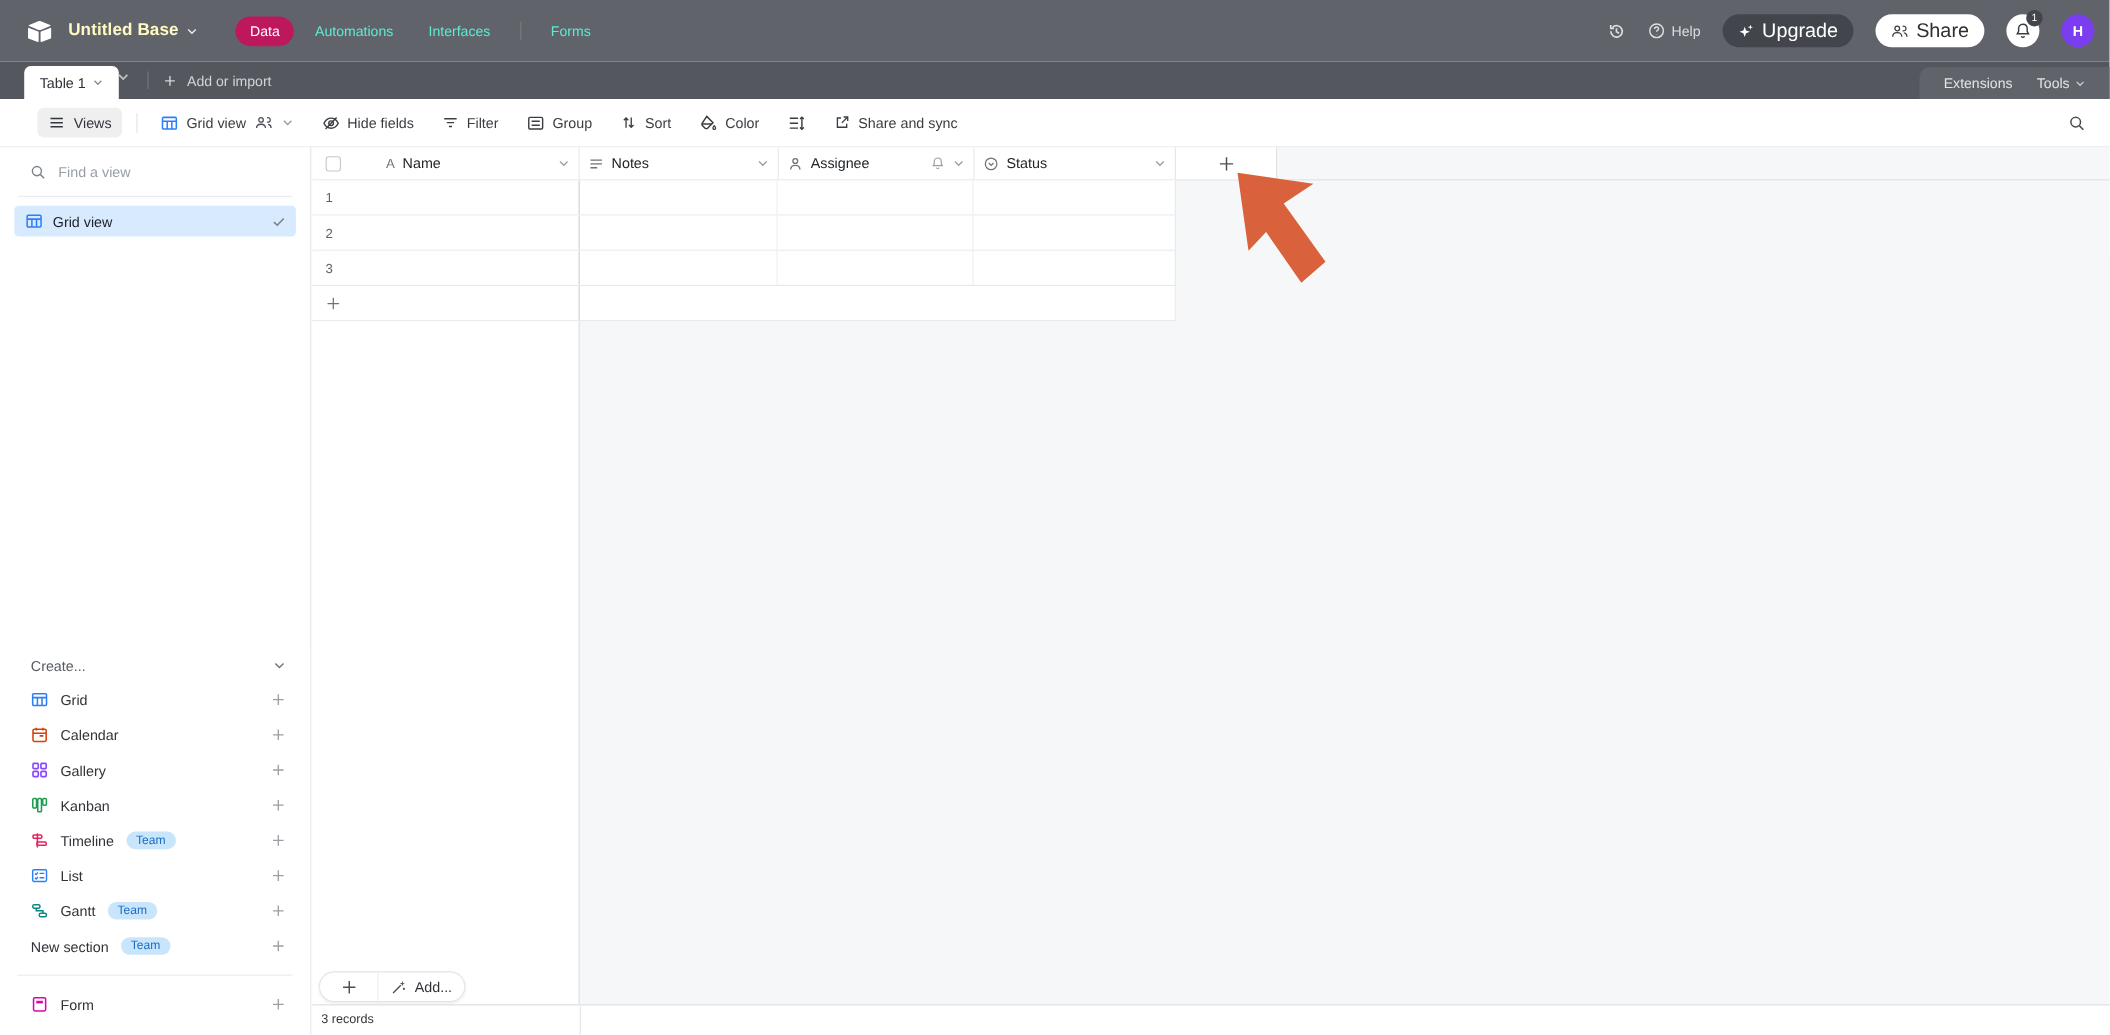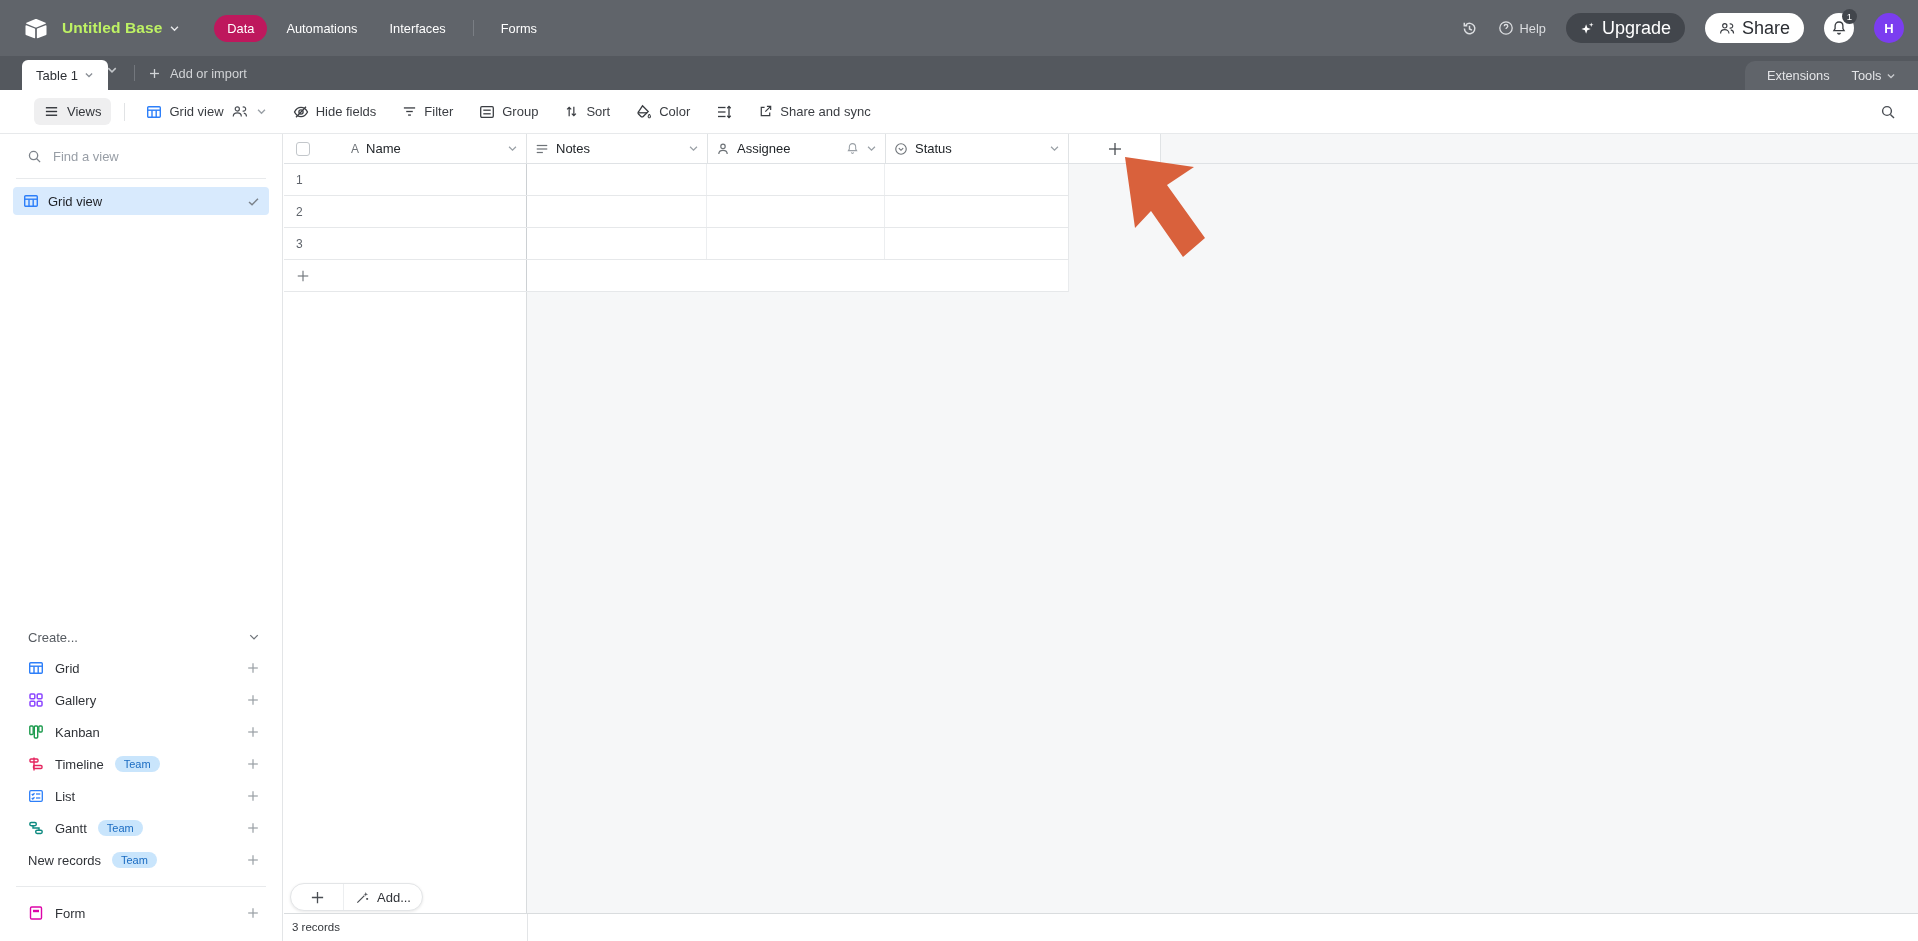--- a/index.html
+++ b/index.html
@@ -5,24 +5,24 @@
   * { margin:0; padding:0; box-sizing:border-box; }
   html,body { width:1918px; height:941px; overflow:hidden; }
   body { font-family:"Liberation Sans", sans-serif; font-size:13px; color:#24262b; background:#fff; }
   .app { position:relative; width:1918px; height:941px; background:#fff; overflow:hidden; }
   svg { display:block; }
   .ic { display:inline-flex; align-items:center; justify-content:center; flex:none; }
 
   
   .topbar { position:absolute; left:0; top:0; width:100%; height:56px; background:#60646a; display:flex; align-items:center; padding:0 14px 0 24px; }
   .logo { margin-right:14px; cursor:pointer; }
-  .base-title { display:flex; align-items:center; gap:7px; color:#bef264; cursor:pointer; }
+  .base-title { display:flex; align-items:center; gap:7px; color:#fef9c3; cursor:pointer; }
   .base-title .t { font-size:15.5px; font-weight:bold; letter-spacing:.1px; }
   .nav { display:flex; align-items:center; margin-left:34px; gap:6px; }
-  .nav-item { color:#ffffff; padding:6px 13px; border-radius:14px; cursor:pointer; font-size:12.8px; }
+  .nav-item { color:#5eead4; padding:6px 13px; border-radius:14px; cursor:pointer; font-size:12.8px; }
   .nav-item.active { background:#be185d; color:#fff; }
   .nav-divider { width:1px; height:16px; background:#7a7e84; margin:0 8px; }
   .topbar-right { margin-left:auto; display:flex; align-items:center; gap:20px; }
   .tb-icon-btn { color:#dcdee1; cursor:pointer; display:flex; align-items:center; gap:6px; font-size:12.8px; }
   .pill-btn { display:flex; align-items:center; gap:7px; height:30px; padding:0 14px; border-radius:15px; cursor:pointer; font-size:18px; }
   .pill-upgrade { background:#42464c; color:#fff; }
   .pill-share { background:#fff; color:#2b2e33; }
   .bell-wrap { position:relative; width:30px; height:30px; }
   .bell-circle { width:30px; height:30px; border-radius:50%; background:#fff; display:flex; align-items:center; justify-content:center; color:#3a3d42; cursor:pointer; }
   .bell-badge { position:absolute; top:-4px; right:-3px; min-width:15px; height:15px; border-radius:8px; background:#42464c; color:#fff; font-size:9.5px; display:flex; align-items:center; justify-content:center; padding:0 3px; }
@@ -377,20 +377,38 @@
         </span>
         <span class="lbl">Grid</span>
         <span class="plus ic">
           <svg width="14" height="14" viewBox="0 0 16 16" fill="none" stroke="currentColor" stroke-width="1.4">
               <line x1="8" y1="2.5" x2="8" y2="13.5"></line>
               <line x1="2.5" y1="8" x2="13.5" y2="8"></line>
             </svg>
         </span>
       </div>
 
+      <div class="create-item">
+        <span class="ic" style="color: rgb(209, 65, 12);">
+          <svg width="16" height="16" viewBox="0 0 16 16" fill="none" stroke="currentColor" stroke-width="1.4">
+              <rect x="2" y="3" width="12" height="11" rx="1.2"></rect>
+              <line x1="5" y1="1.5" x2="5" y2="4.2"></line>
+              <line x1="11" y1="1.5" x2="11" y2="4.2"></line>
+              <line x1="2" y1="6.5" x2="14" y2="6.5"></line>
+              <line x1="8" y1="9" x2="11.5" y2="9" stroke-width="1.7"></line>
+            </svg>
+        </span>
+        <span class="lbl">Calendar</span>
+        <span class="plus ic">
+          <svg width="14" height="14" viewBox="0 0 16 16" fill="none" stroke="currentColor" stroke-width="1.4">
+              <line x1="8" y1="2.5" x2="8" y2="13.5"></line>
+              <line x1="2.5" y1="8" x2="13.5" y2="8"></line>
+            </svg>
+        </span>
+      </div>
 
       <div class="create-item">
         <span class="ic" style="color: rgb(139, 70, 255);">
           <svg width="16" height="16" viewBox="0 0 16 16" fill="none" stroke="currentColor" stroke-width="1.5">
               <rect x="2" y="2" width="4.8" height="4.8" rx="1"></rect>
               <rect x="9.2" y="2" width="4.8" height="4.8" rx="1"></rect>
               <rect x="2" y="9.2" width="4.8" height="4.8" rx="1"></rect>
               <rect x="9.2" y="9.2" width="4.8" height="4.8" rx="1"></rect>
             </svg>
         </span>
@@ -469,21 +487,21 @@
         <span class="team-badge" style="background-color: rgb(201, 229, 252); color: rgb(27, 108, 194);">Team</span>
         <span class="plus ic">
           <svg width="14" height="14" viewBox="0 0 16 16" fill="none" stroke="currentColor" stroke-width="1.4">
               <line x1="8" y1="2.5" x2="8" y2="13.5"></line>
               <line x1="2.5" y1="8" x2="13.5" y2="8"></line>
             </svg>
         </span>
       </div>
 
       <div class="create-item">
-        <span class="lbl">New records</span>
+        <span class="lbl">New section</span>
         <span class="team-badge" style="background-color: rgb(201, 229, 252); color: rgb(27, 108, 194);">Team</span>
         <span class="plus ic">
           <svg width="14" height="14" viewBox="0 0 16 16" fill="none" stroke="currentColor" stroke-width="1.4">
               <line x1="8" y1="2.5" x2="8" y2="13.5"></line>
               <line x1="2.5" y1="8" x2="13.5" y2="8"></line>
             </svg>
         </span>
       </div>
 
       <div class="sb-divider"></div>

